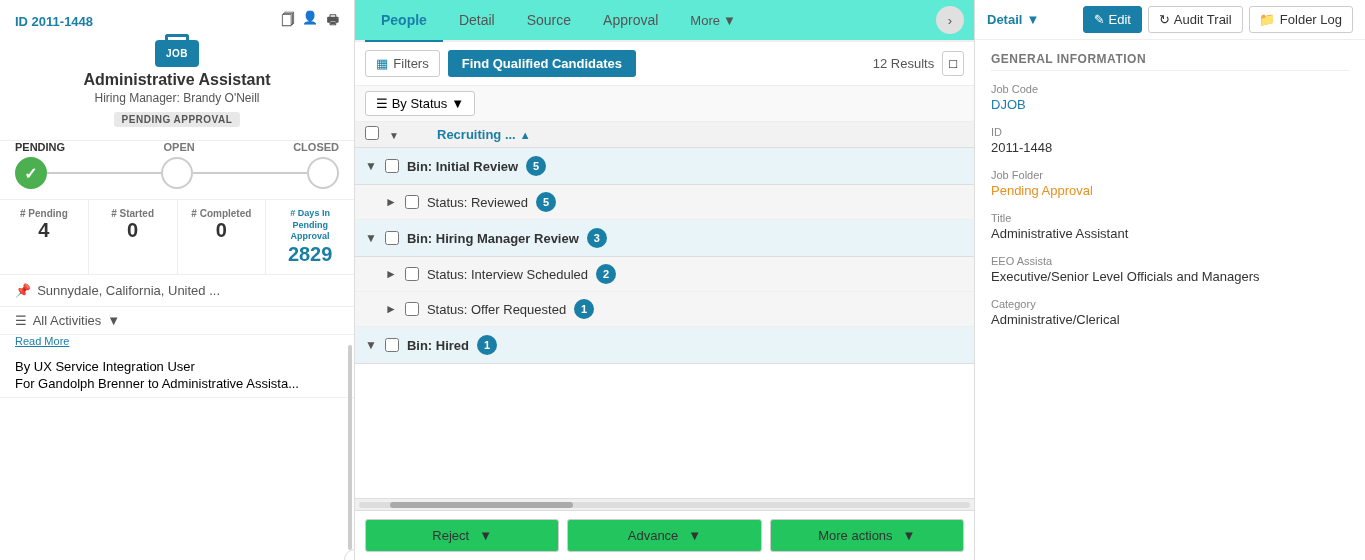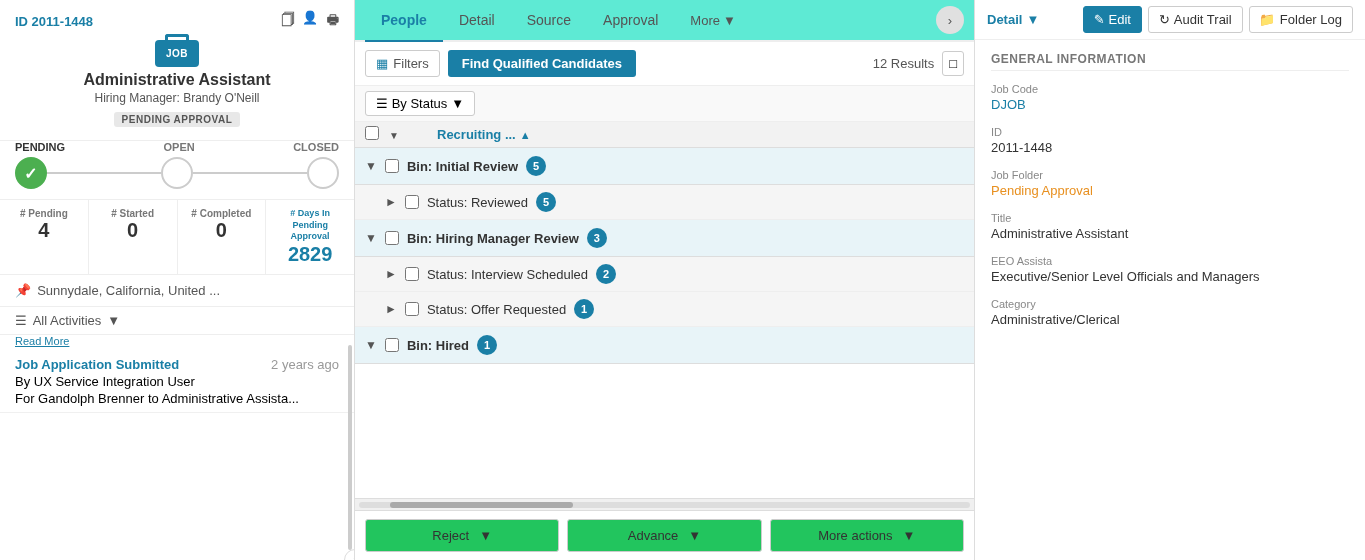--- a/index.html
+++ b/index.html
@@ -595,24 +595,20 @@
 
   <div class="activities-row">
     <span>☰</span>
     <span>All Activities</span>
     <span>▼</span>
   </div>
 
   <div class="left-panel-scroll">
     <a class="read-more" href="#">Read More</a>
     <div class="activity-item">
-      <div class="activity-header">
-        <span class="activity-title">Job Application Submitted</span>
-        <span class="activity-time">2 years ago</span>
-      </div>
       <div class="activity-detail">By UX Service Integration User</div>
       <div class="activity-detail">For Gandolph Brenner to Administrative Assista...</div>
     </div>
 
     <div style="position:absolute;right:2px;top:10px;bottom:10px;width:4px;background:#ccc;border-radius:2px;"></div>
   </div>
 
   <div style="position:relative;">
     <div class="collapse-btn">›</div>
   </div>

